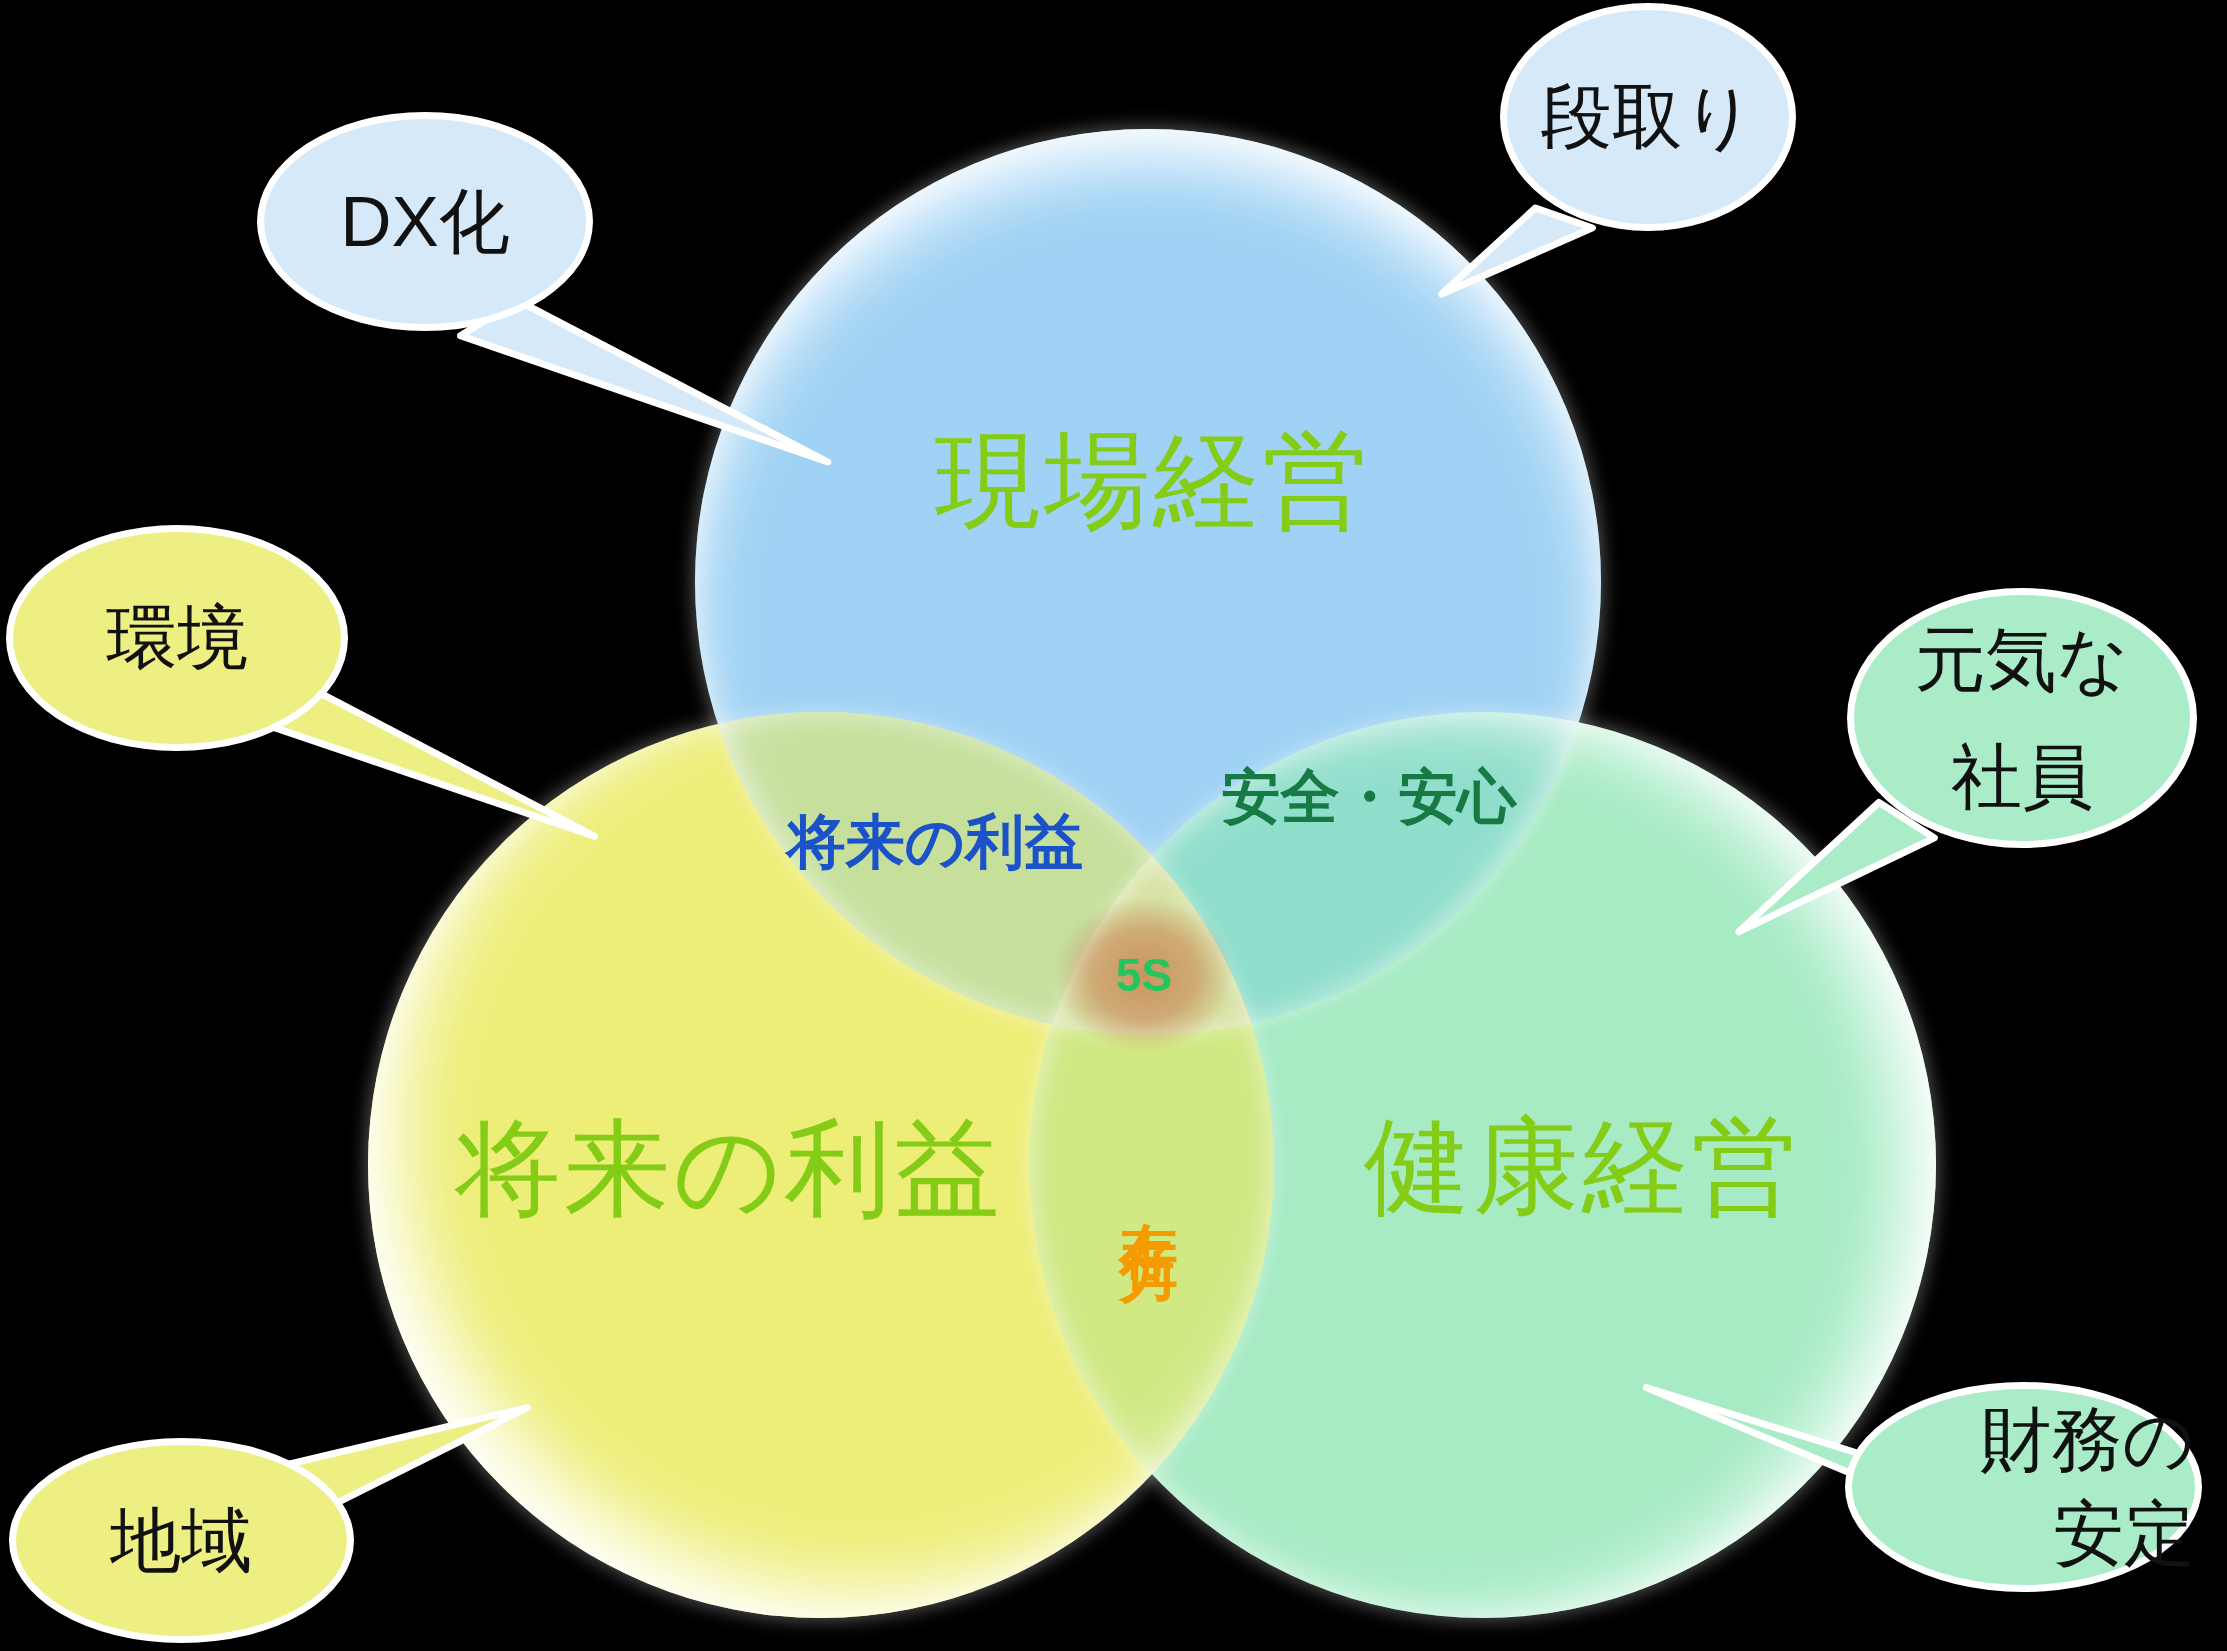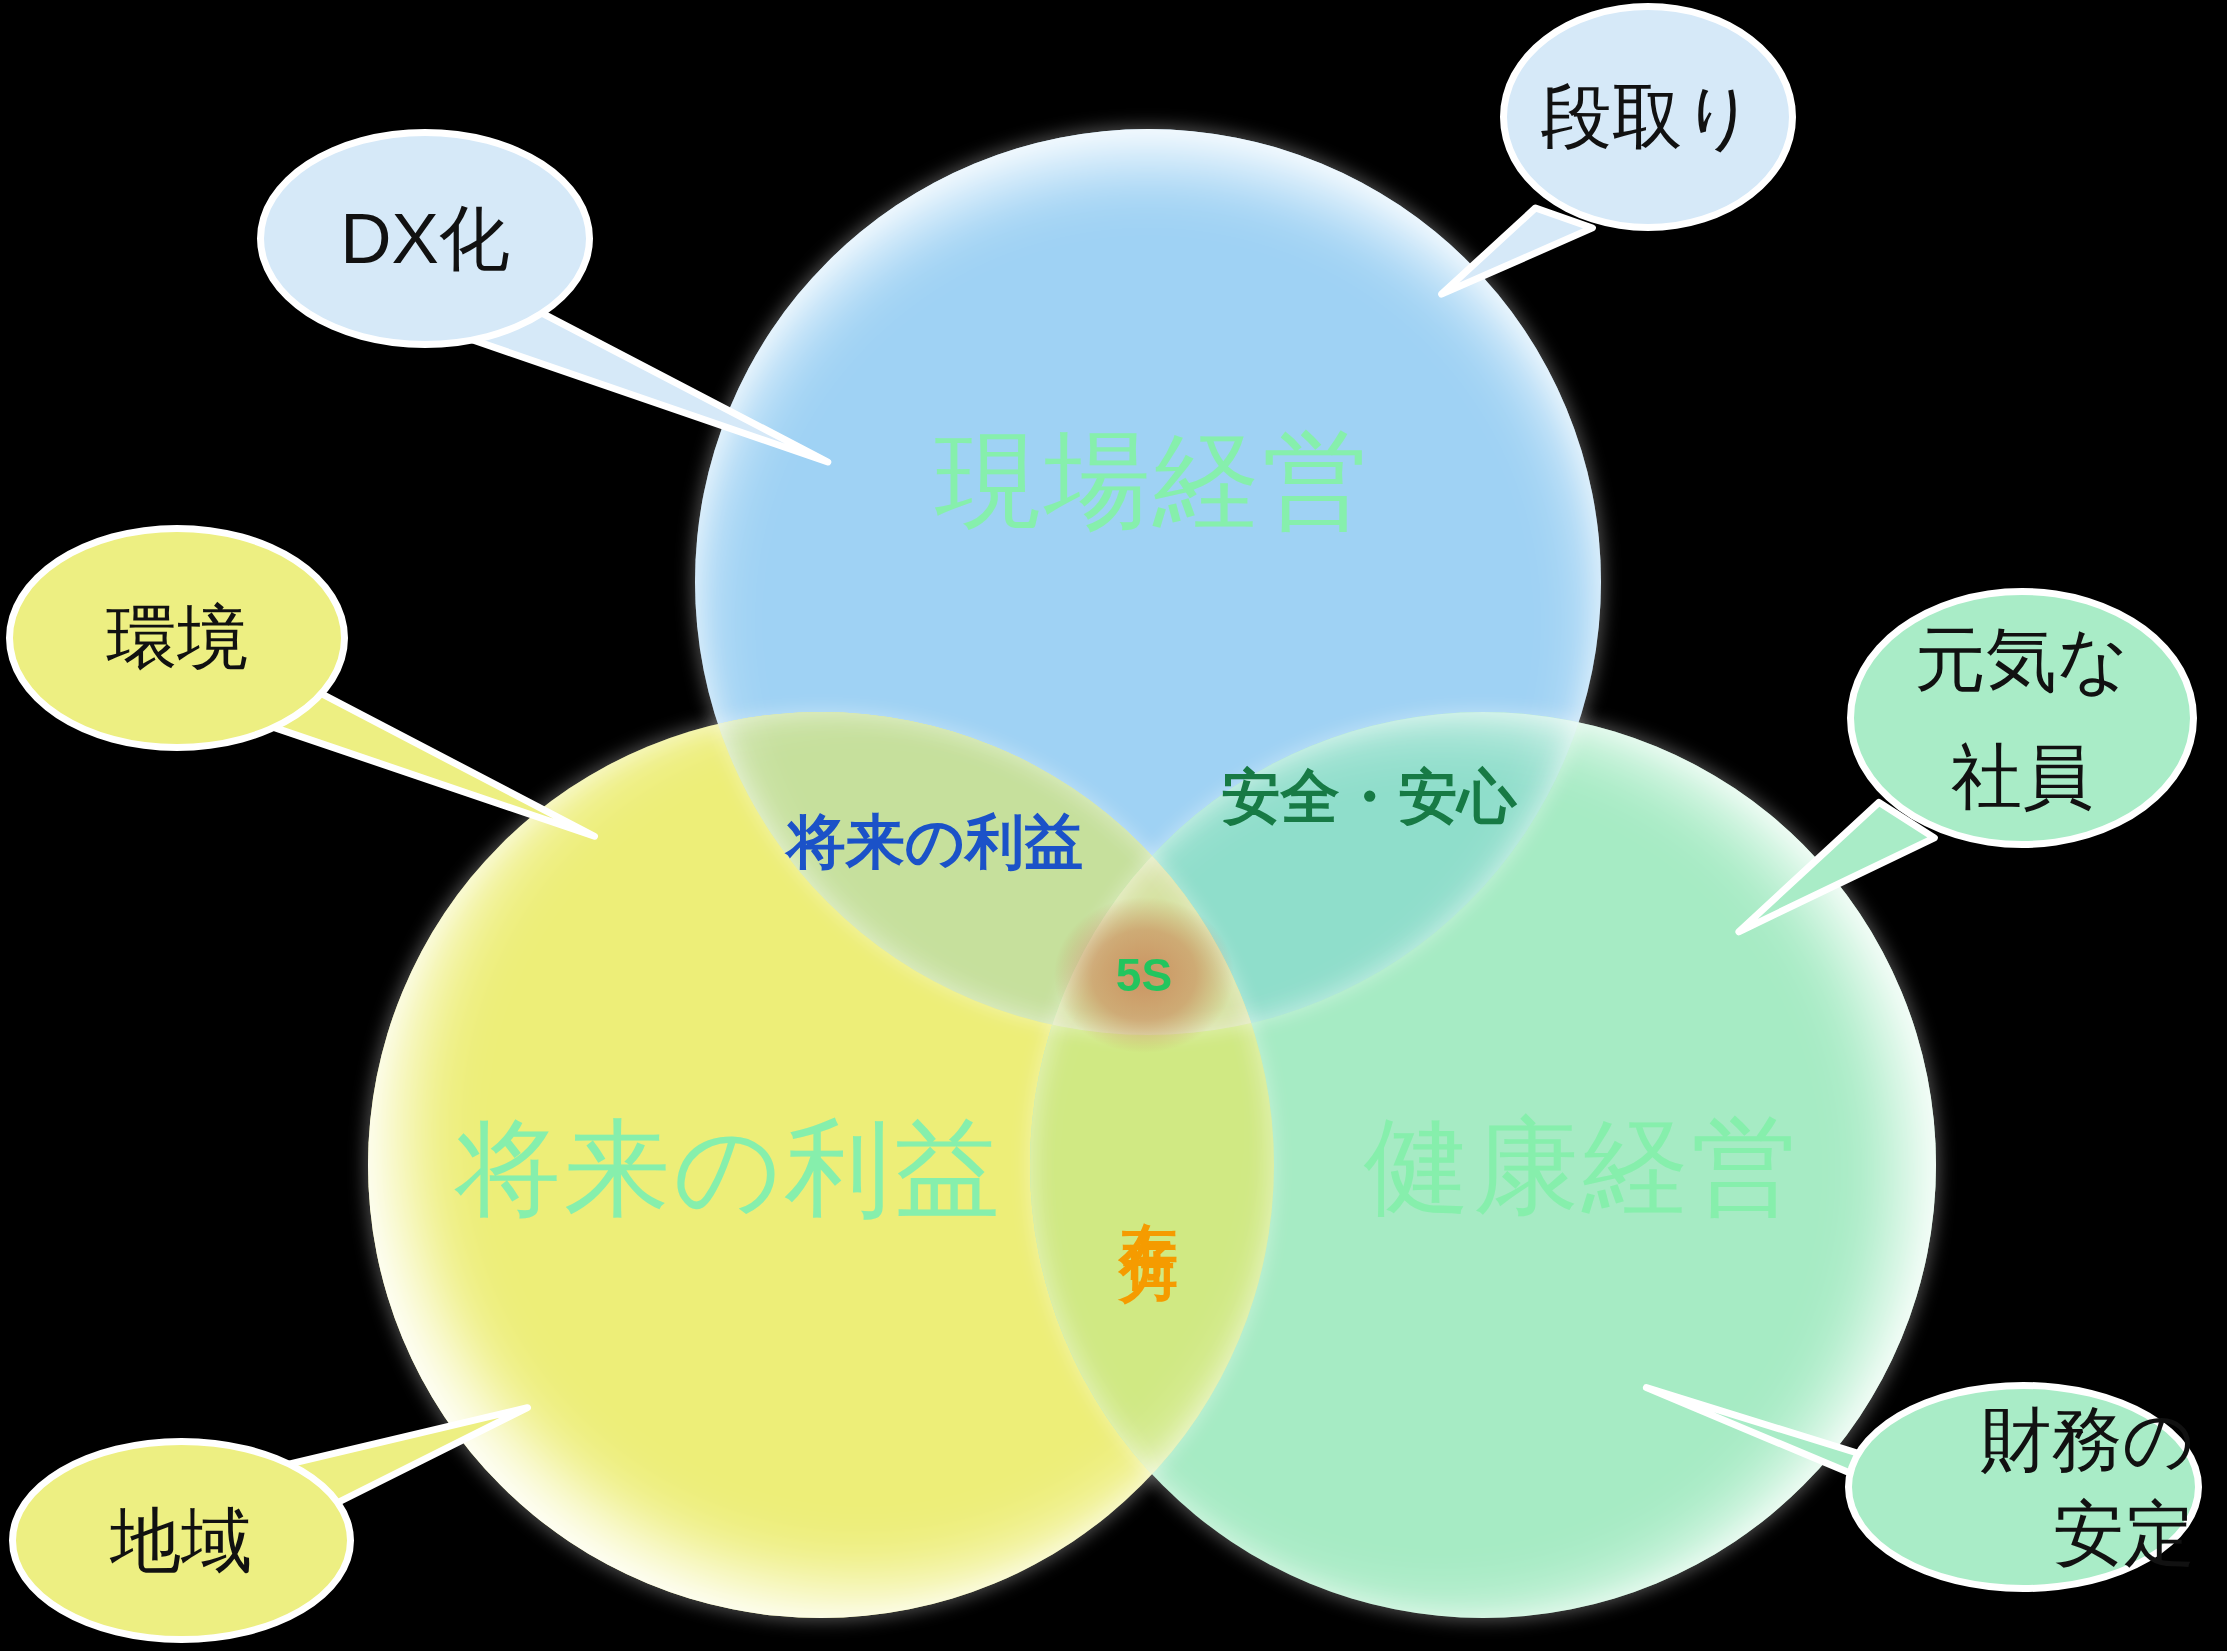--- a/index.html
+++ b/index.html
@@ -46,21 +46,21 @@
     left: 1030px; top: 712px;
     box-shadow: inset -42px 3.9px 73px -6.2px rgba(255,255,255,0.95),
                 inset 0 0 23px 3.1px rgba(255,255,255,0.35),
                 0 0 17px 3.1px rgba(255,255,255,0.30);
   }
 
   .label {
     position: absolute;
     transform: translate(-50%, -50%);
     white-space: nowrap;
-    color: #86efac;
+    color: #84cc16;
     text-align: center;
   }
   .circle-title { font-size: 106px; letter-spacing: 3.1px; font-weight: 500; }
   .title-genba { left: 1153px; top: 481px; }
   .title-mirai { left: 729px;  top: 1169px; }
   .title-kenko { left: 1582px; top: 1167px; }
 
   .ix-label { font-size: 59px; font-weight: 600; }
   .ix-by { left: 935px; top: 843px; color: #1B52C8; }
   .ix-bg { left: 1369px; top: 798px; color: #177A45; }
@@ -100,21 +100,21 @@
     text-align: center;
     color: #111;
     font-size: 71px;
     line-height: 1.32;
     white-space: nowrap;
   }
   .bubble-blue  { background: #D6E9F8; }
   .bubble-yel   { background: #EDEF82; }
   .bubble-grn   { background: #A9ECC7; }
 
-  .bubble-dx      { left: 257px;  top: 129px;  width: 336px; height: 219px; }
+  .bubble-dx      { left: 257px;  top: 112px;  width: 336px; height: 219px; }
   .bubble-dandori { left: 1500px; top: 3.1px;    width: 296px; height: 228px; }
   .bubble-kankyo  { left: 6.2px;    top: 525px;  width: 342px; height: 226px; }
   .bubble-chiiki  { left: 8.5px;   top: 1438px; width: 345px; height: 205px; }
   .bubble-genki   { left: 1847px; top: 588px;  width: 350px; height: 260px; gap: 23px; }
   .bubble-zaimu   { left: 1845px; top: 1382px; width: 357px; height: 210px; align-items: flex-end; }
 </style>
 </head>
 <body>
 
 <div id="canvas">

